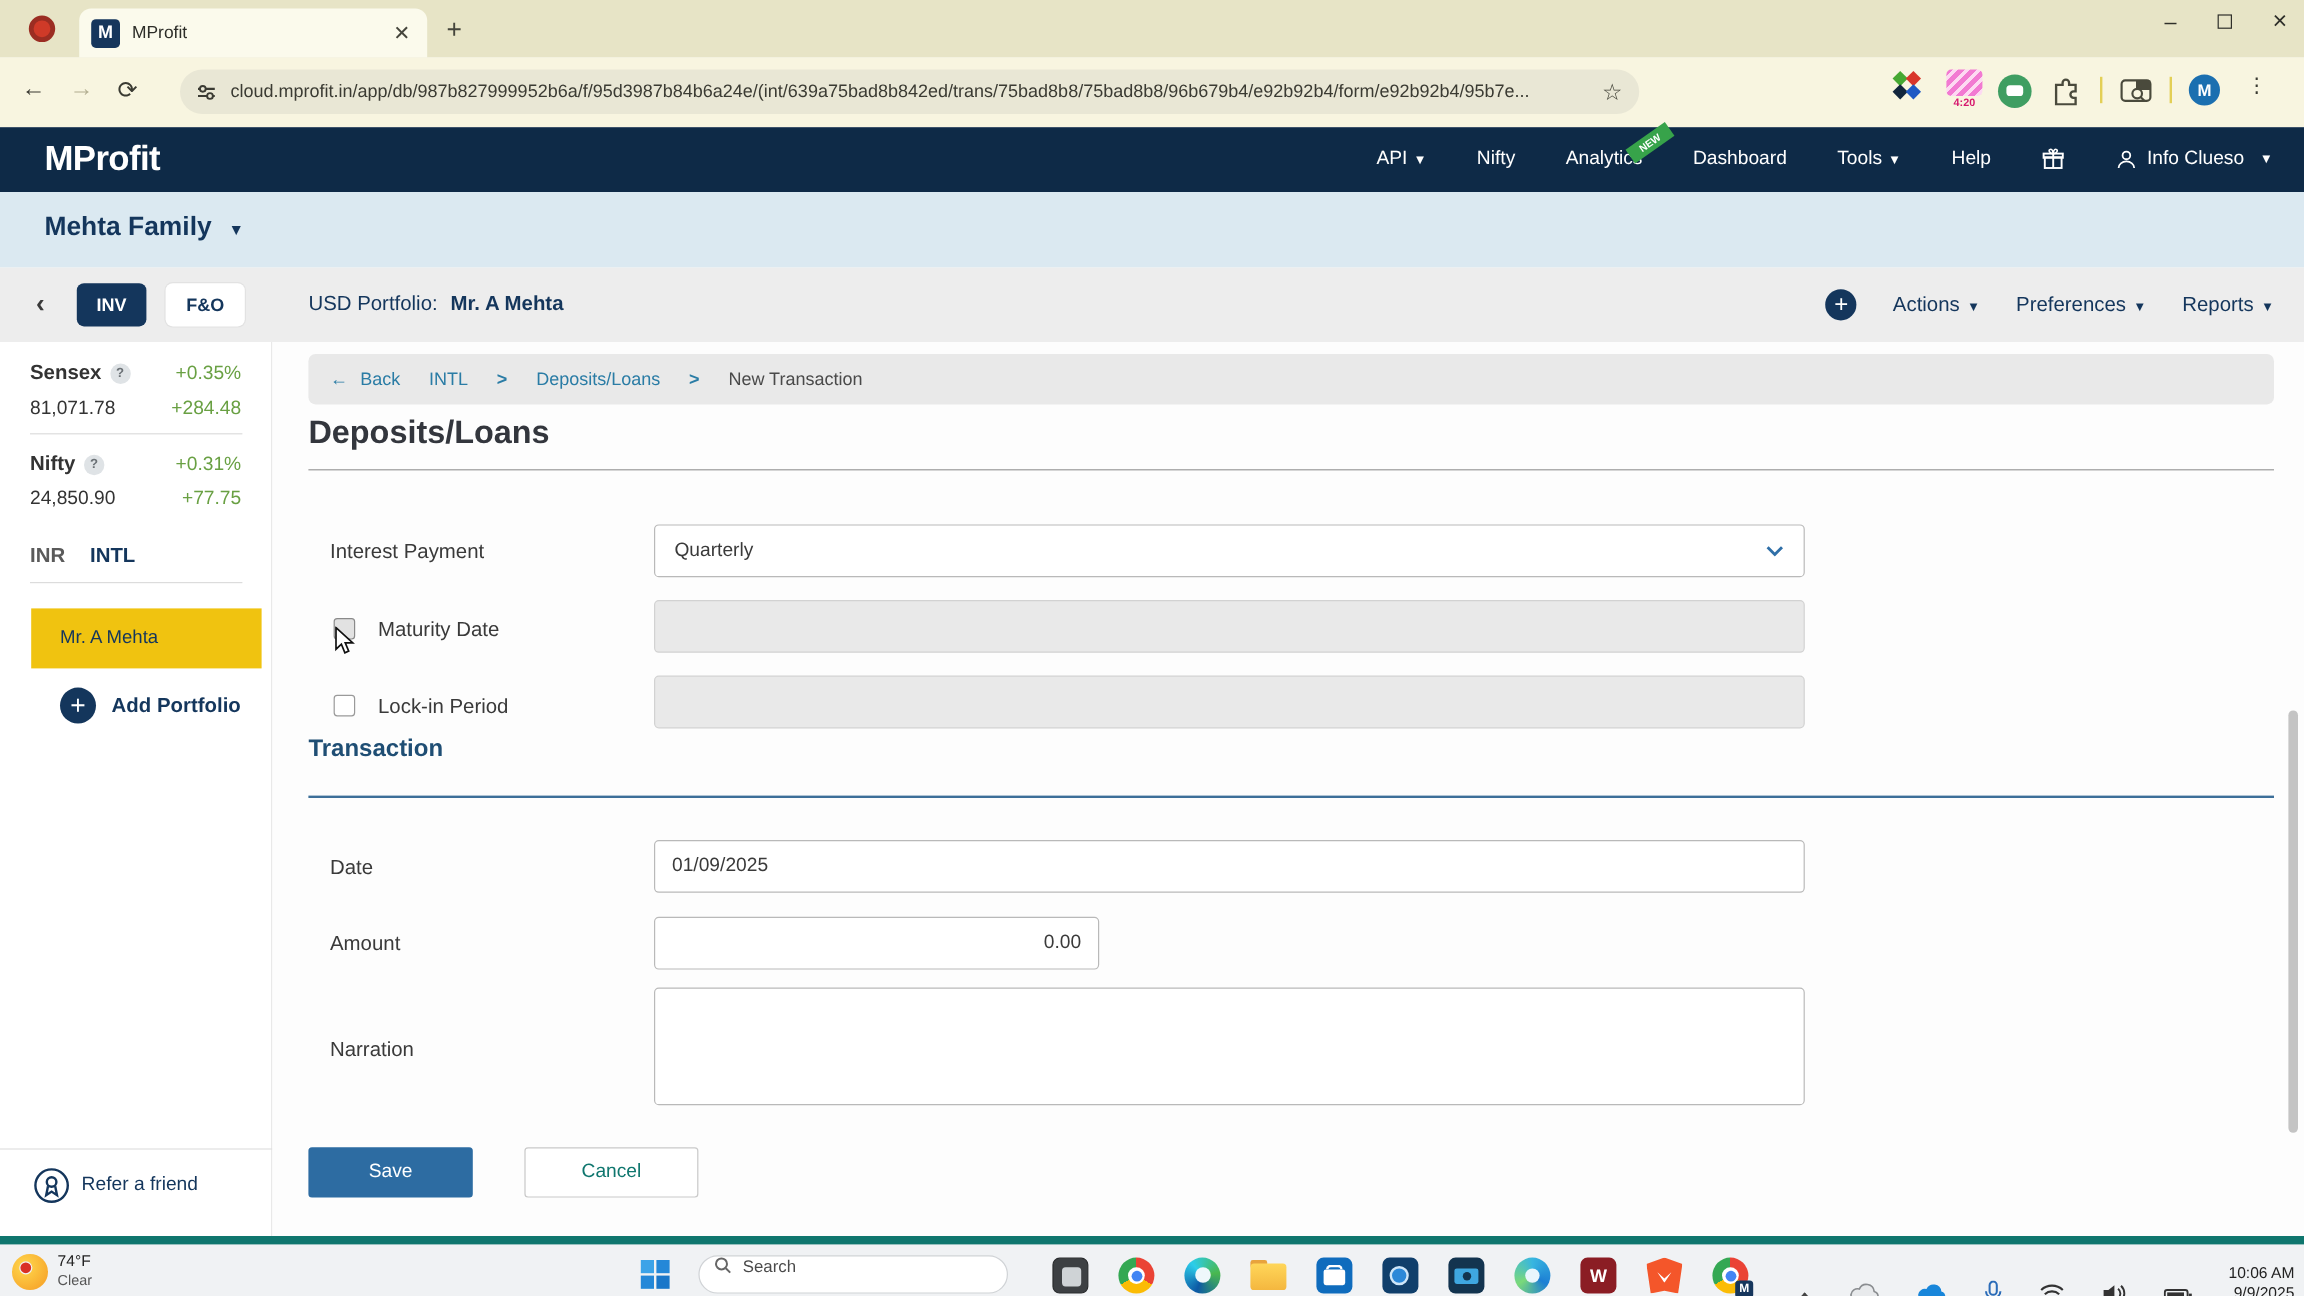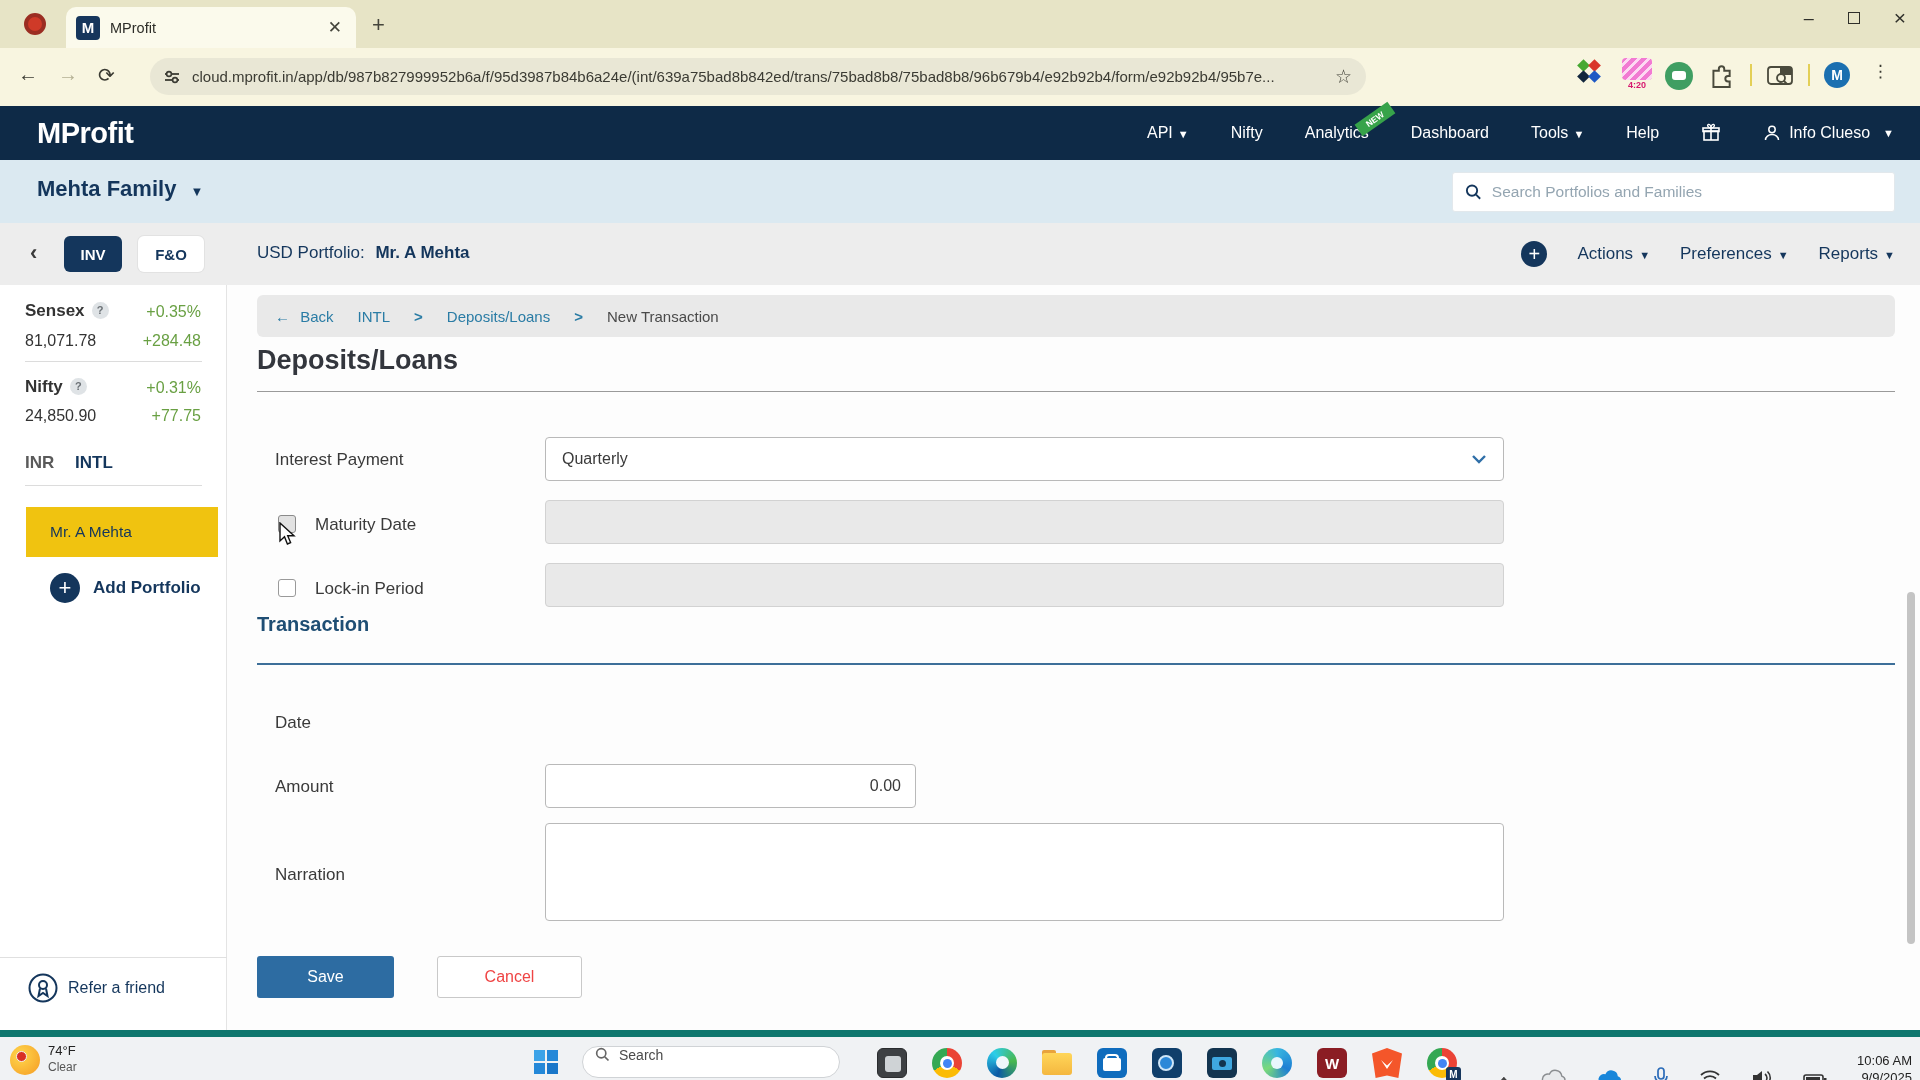--- a/index.html
+++ b/index.html
@@ -83,21 +83,21 @@
   .rule { left:30px; width:1638px; height:1px; background:#9a9a9a; }
   .f-label { font-size:17px; color:#3a3a3a; }
   .f-select { left:318px; top:152px; width:959px; height:44px; background:#fff; border:1px solid #b9b9b9; border-radius:4px; display:flex; align-items:center; padding:0 16px; font-size:16px; color:#3a3a3a; }
   .f-input { background:#fff; border:1px solid #b9b9b9; border-radius:4px; font-size:16px; color:#3a3a3a; padding:0 14px; font-family:"Liberation Sans",sans-serif; }
   .f-disabled { background:#e9e9e9; border:1px solid #d2d2d2; border-radius:4px; }
   .cbox { width:18px; height:18px; border:1.5px solid #9a9a9a; border-radius:3px; background:#fff; }
   .cbox.hover { background:#e2e2e2; border-color:#8a8a8a; }
   .trans-head { font-size:20px; font-weight:bold; color:#1f4e74; }
   .trans-rule { left:30px; width:1638px; height:2px; background:#3d6f99; }
   .save-btn { left:30px; top:671px; width:137px; height:42px; background:#2d6ca2; color:#fff; font-size:16px; border:none; border-radius:3px; font-family:"Liberation Sans",sans-serif; }
-  .cancel-btn { left:210px; top:671px; width:145px; height:42px; background:#fff; color:#ef4444; font-size:16px; border:1px solid #c9c9c9; border-radius:3px; font-family:"Liberation Sans",sans-serif; }
+  .cancel-btn { left:210px; top:671px; width:145px; height:42px; background:#fff; color:#0f766e; font-size:16px; border:1px solid #c9c9c9; border-radius:3px; font-family:"Liberation Sans",sans-serif; }
   .scroll-thumb { left:1907px; top:592px; width:8px; height:352px; background:#c4c4c4; border-radius:4px; }
 
   
   .taskbar { left:0; top:1030px; width:1920px; height:50px; background:#f0f2f4; border-top:7px solid #0f766e; }
   .weather-ic { left:10px; top:8px; width:30px; height:30px; border-radius:50%; background:radial-gradient(circle at 35% 35%, #ffd84d, #f59a23); }
   .weather-badge { left:6px; top:6px; width:11px; height:11px; border-radius:50%; background:#d93025; border:1.5px solid #f0f2f4; }
   .w-temp { left:48px; top:6px; font-size:13px; color:#222; }
   .w-desc { left:48px; top:23px; font-size:12px; color:#555; }
   .winlogo { left:534px; top:13px; width:24px; height:24px; display:flex; flex-wrap:wrap; gap:2px; }
   .winlogo i { width:11px; height:11px; display:block; }
@@ -197,27 +197,20 @@
       <span class="caret">▼</span>
     </span>
   </div>
 </div>
 
 <div class="abs family-bar">
   <span class="abs family-name">
     <span>Mehta Family</span>
     <span class="family-caret">▼</span>
   </span>
-  <div class="abs pf-search">
-    <svg width="18" height="18" viewBox="0 0 18 18">
-      <circle cx="7.5" cy="7.5" r="5.5" fill="none" stroke="#14365c" stroke-width="2"></circle>
-      <line x1="11.8" y1="11.8" x2="16.2" y2="16.2" stroke="#14365c" stroke-width="2"></line>
-    </svg>
-    <input type="text" placeholder="Search Portfolios and Families" style="">
-  </div>
 </div>
 
 <div class="abs gray-bar">
   <span class="abs back-chev">‹</span>
   <div class="abs pill-btn inv-btn">INV</div>
   <div class="abs pill-btn fo-btn">F&amp;O</div>
   <span class="abs usd-title">
     <span>USD Portfolio:</span>
     <b style="margin-left:6px;">Mr. A Mehta</b>
   </span>
@@ -298,20 +291,21 @@
   <div class="abs f-disabled" style="left:318px; top:215px; width:959px; height:44px;"></div>
 
   <div class="abs cbox" style="left:51px; top:294px;"></div>
   <span class="abs f-label" style="left:88px; top:294px;">Lock-in Period</span>
   <div class="abs f-disabled" style="left:318px; top:278px; width:959px; height:44px;"></div>
 
   <span class="abs trans-head" style="left:30px; top:328px;text-align:right;">Transaction</span>
   <div class="abs trans-rule" style="top:378px;"></div>
 
   <span class="abs f-label" style="left:48px; top:428px;">Date</span>
+  <input class="abs f-input" style="left: 318px; top: 415px; width: 959px; height: 44px;" value="01/09/2025">
 
   <span class="abs f-label" style="left:48px; top:492px;">Amount</span>
   <input class="abs f-input" style="left: 318px; top: 479px; width: 371px; height: 44px; text-align: right;" value="0.00">
 
   <span class="abs f-label" style="left:48px; top:580px;">Narration</span>
   <textarea class="abs f-input" style="left: 318px; top: 538px; width: 959px; height: 98px; resize: none; padding-top: 10px;"></textarea>
 
   <button class="abs save-btn">Save</button>
   <button class="abs cancel-btn">Cancel</button>
 </div>

